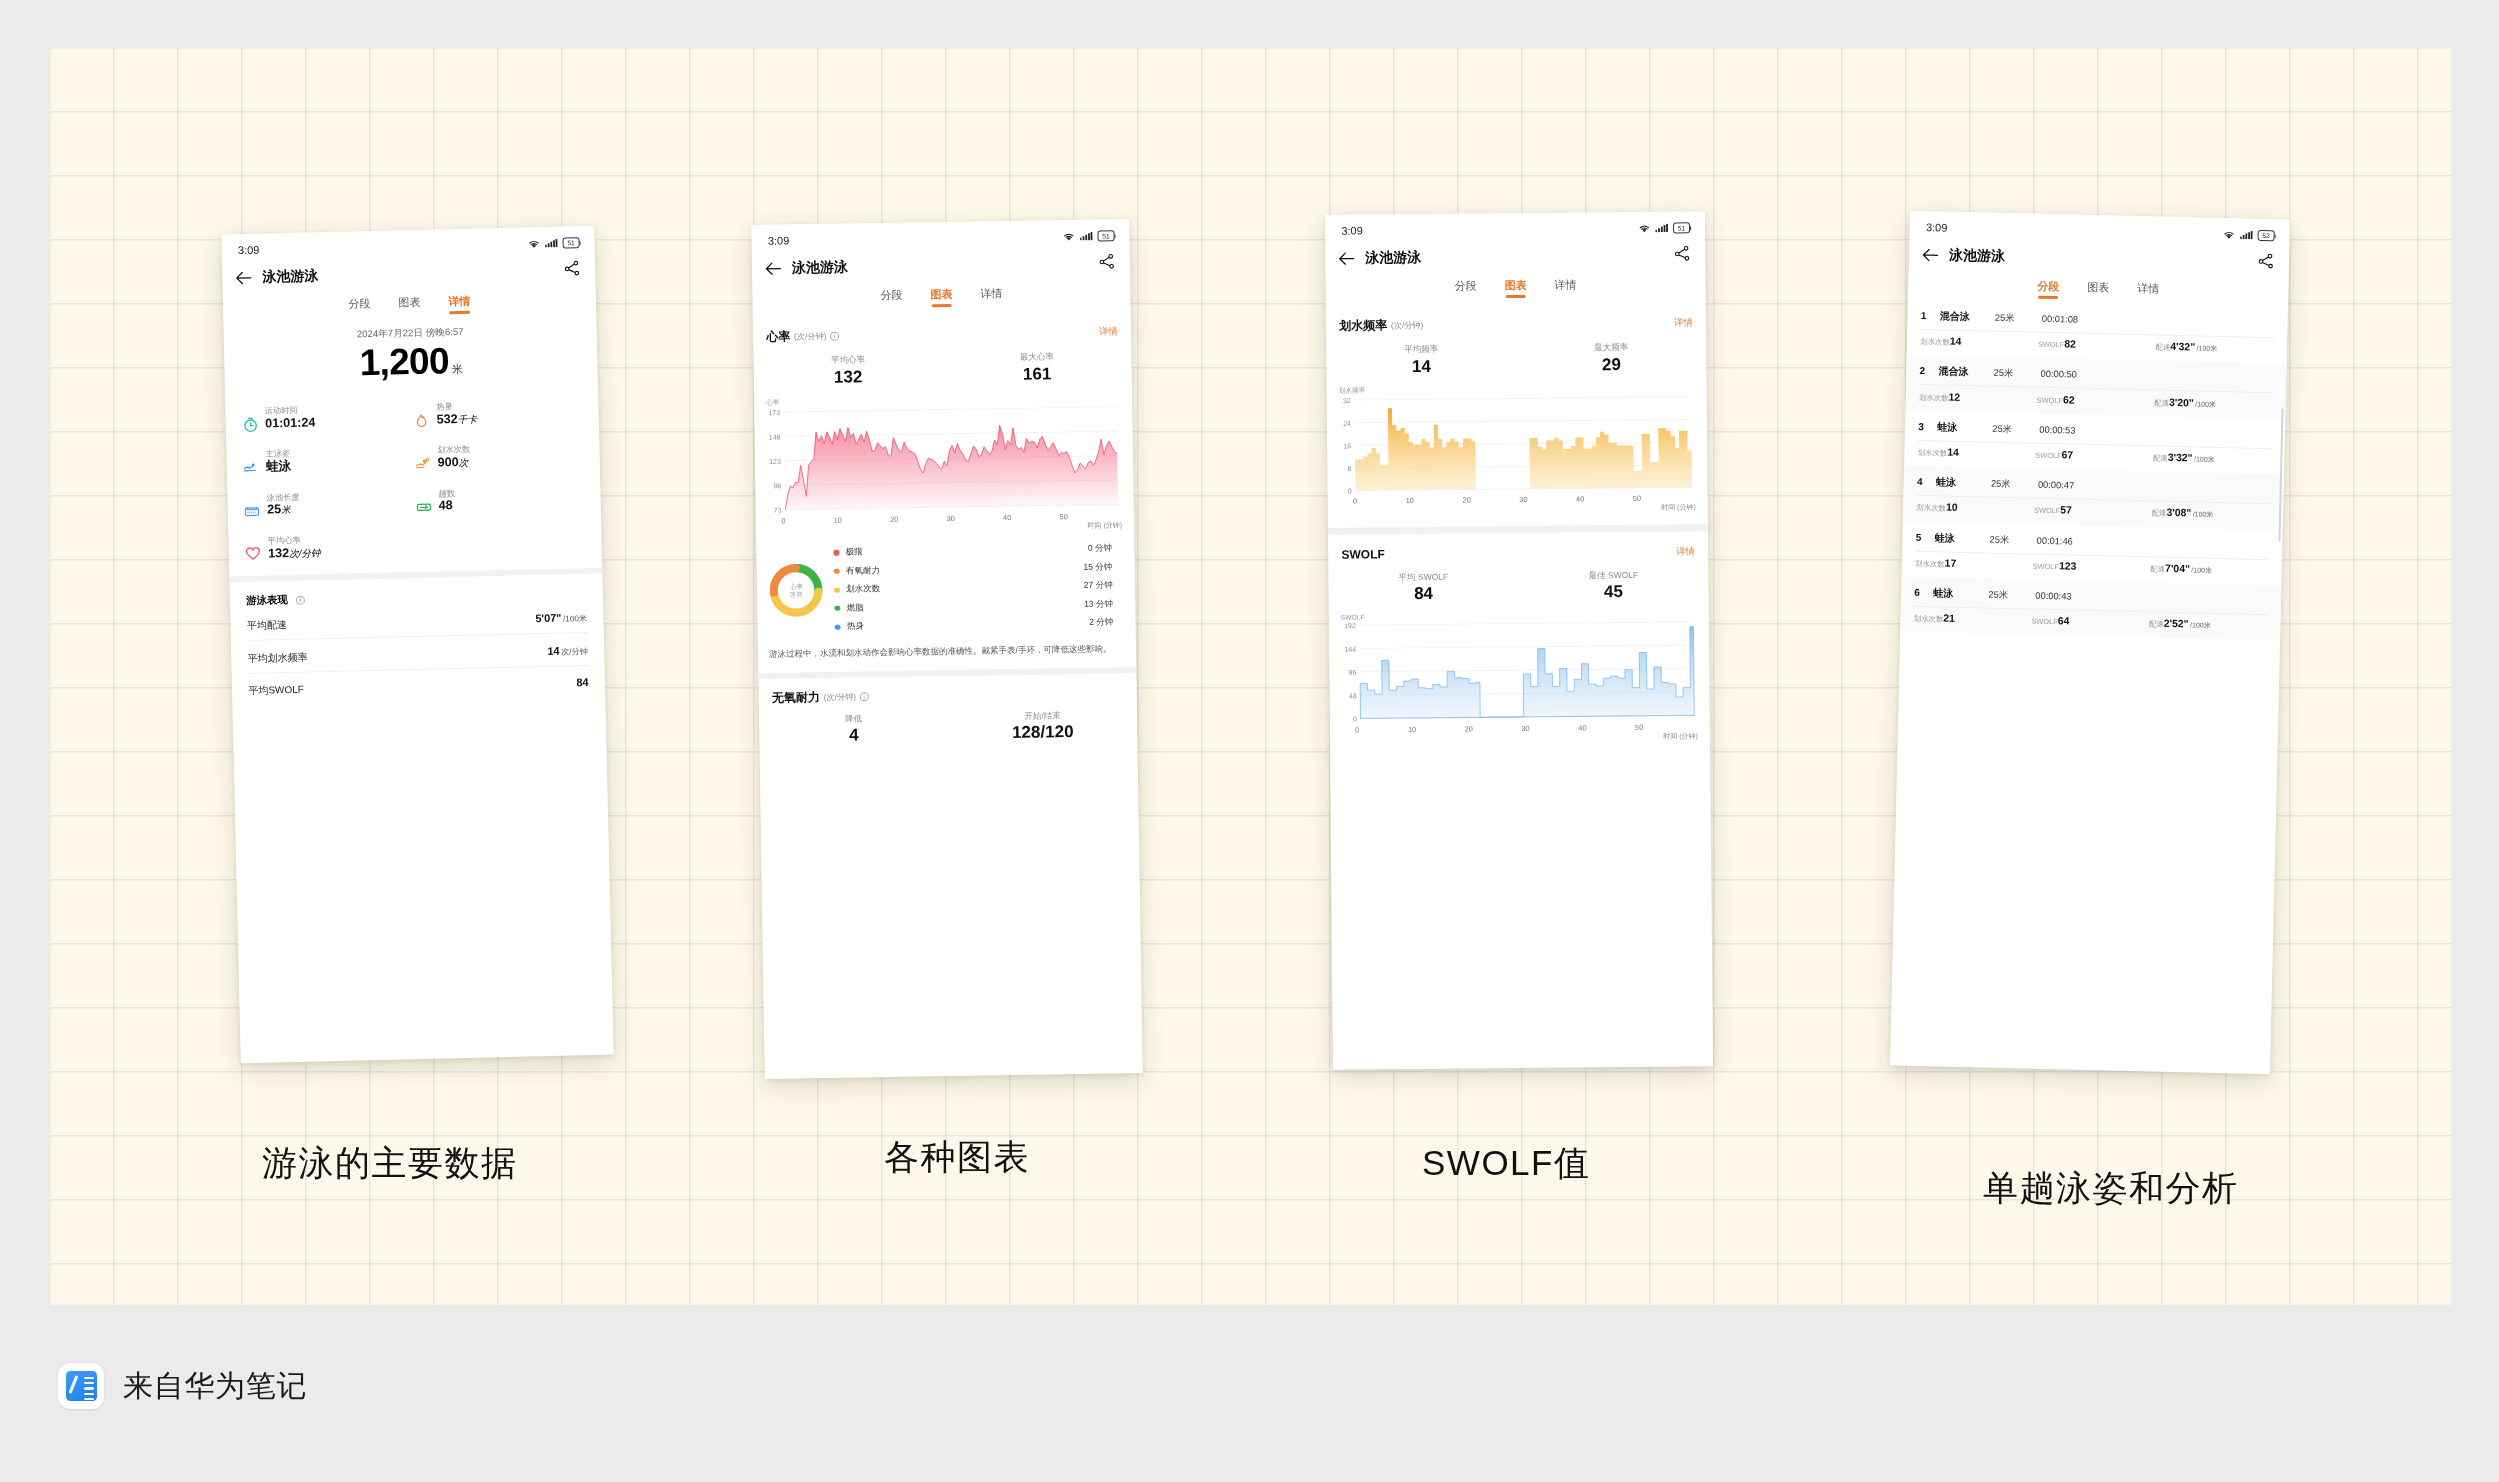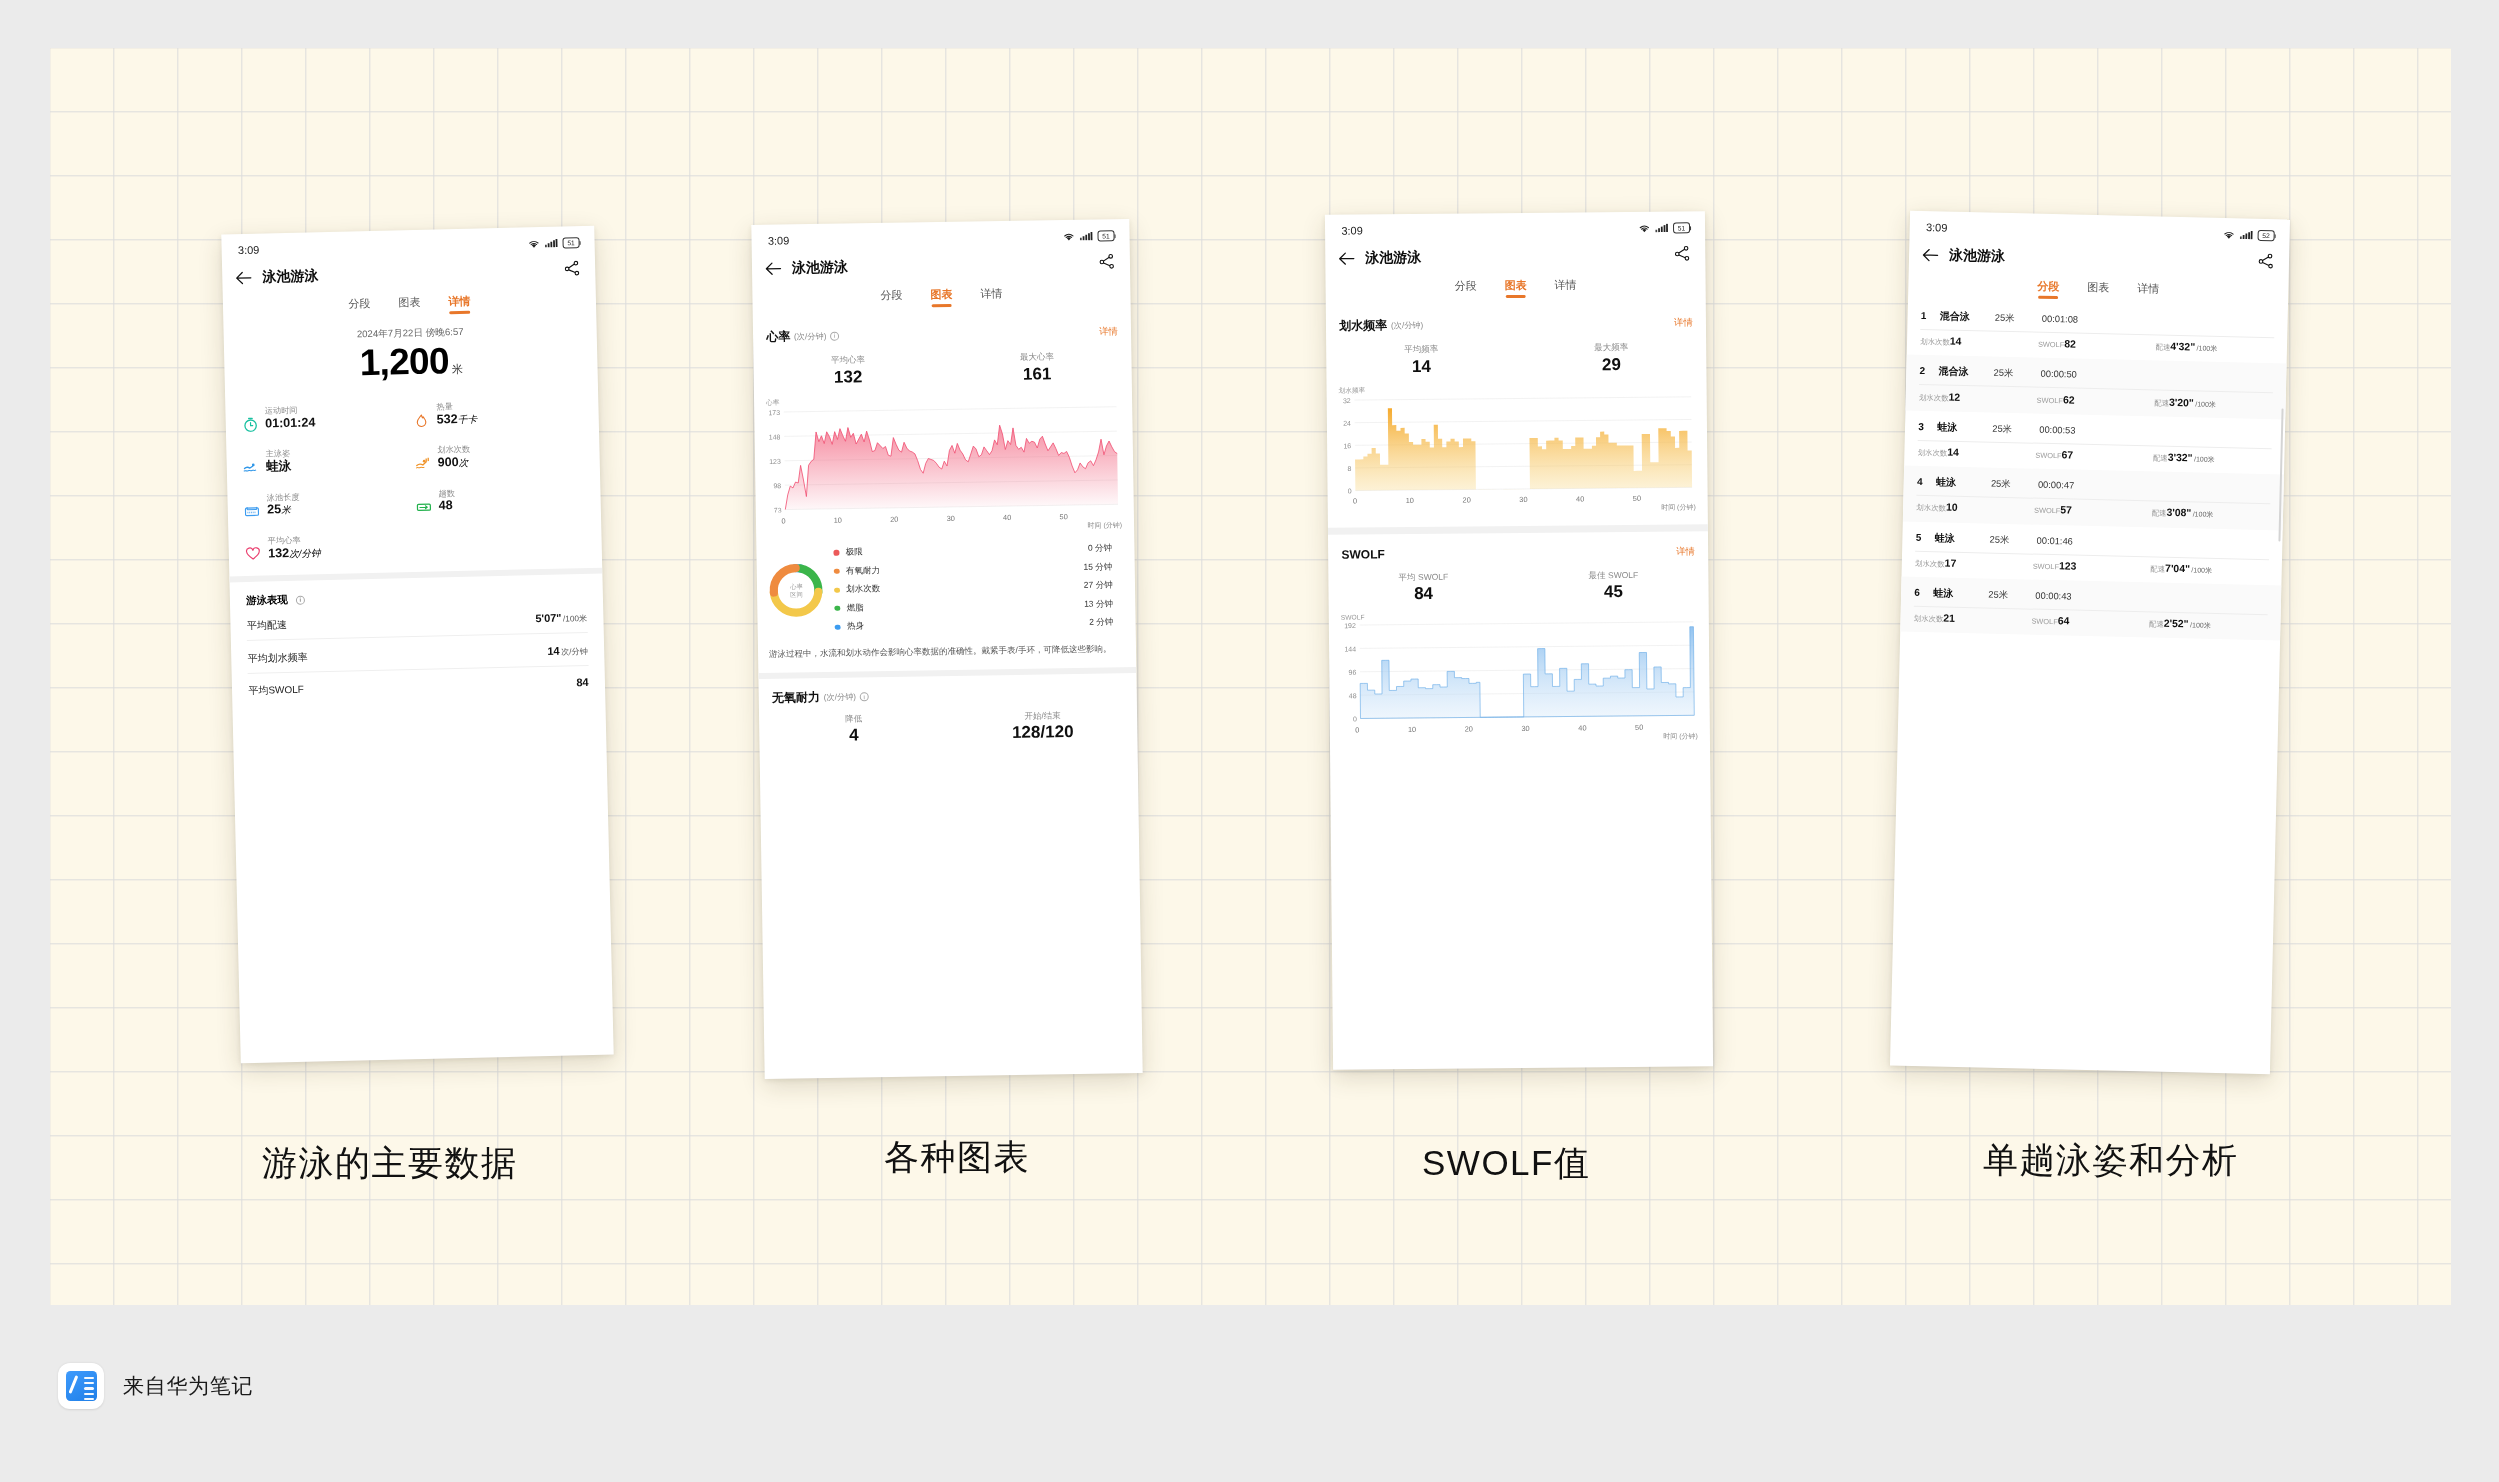--- a/index.html
+++ b/index.html
@@ -37,21 +37,21 @@
     overflow:hidden;
   }
   .note-icon .inner .pen{
     position:absolute;left:6.7px;top:4.4px;width:3px;height:18.5px;background:#fff;
     transform:rotate(22deg);border-radius:1.5px;
   }
   .note-icon .inner .lines{
     position:absolute;right:3px;top:6px;display:flex;flex-direction:column;gap:3px;
   }
   .note-icon .inner .lines i{display:block;width:9.6px;height:2.2px;background:#ffffff;border-radius:1.5px;opacity:.95;}
-  #footer .label{font-size:21px;color:#1a1a1a;letter-spacing:0.7px;}
+  #footer .label{font-size:30px;color:#1a1a1a;letter-spacing:0.7px;}
 
   
   .caption{
     position:absolute; font-size:35px; color:#111; letter-spacing:1.5px; white-space:nowrap;
   }
 
   
   .phone{
     position:absolute; background:#fff; overflow:hidden;
     box-shadow:0 7.4px 25px rgba(60,50,20,.16), 0 1.5px 5.2px rgba(60,50,20,.10);
@@ -760,21 +760,21 @@
           </div>
         </div>
       </div>
     <div class="scrollbar" style="top:189px;height:133px;"></div>
   </div>
 </div>
 
 <div class="caption" style="left:262px; top:1140px;">游泳的主要数据</div>
 <div class="caption" style="left:884px; top:1134px;">各种图表</div>
 <div class="caption" style="left:1422px; top:1140px;">SWOLF值</div>
-<div class="caption" style="left:1983px; top:1137px;">单趟泳姿和分析</div>
+<div class="caption" style="left:1983px; top:1165px;">单趟泳姿和分析</div>
 
 <div id="footer">
   <span class="note-icon">
     <span class="inner">
         <span class="pen"></span>
         <span class="lines">
           <i></i>
           <i></i>
           <i></i>
           <i></i>

